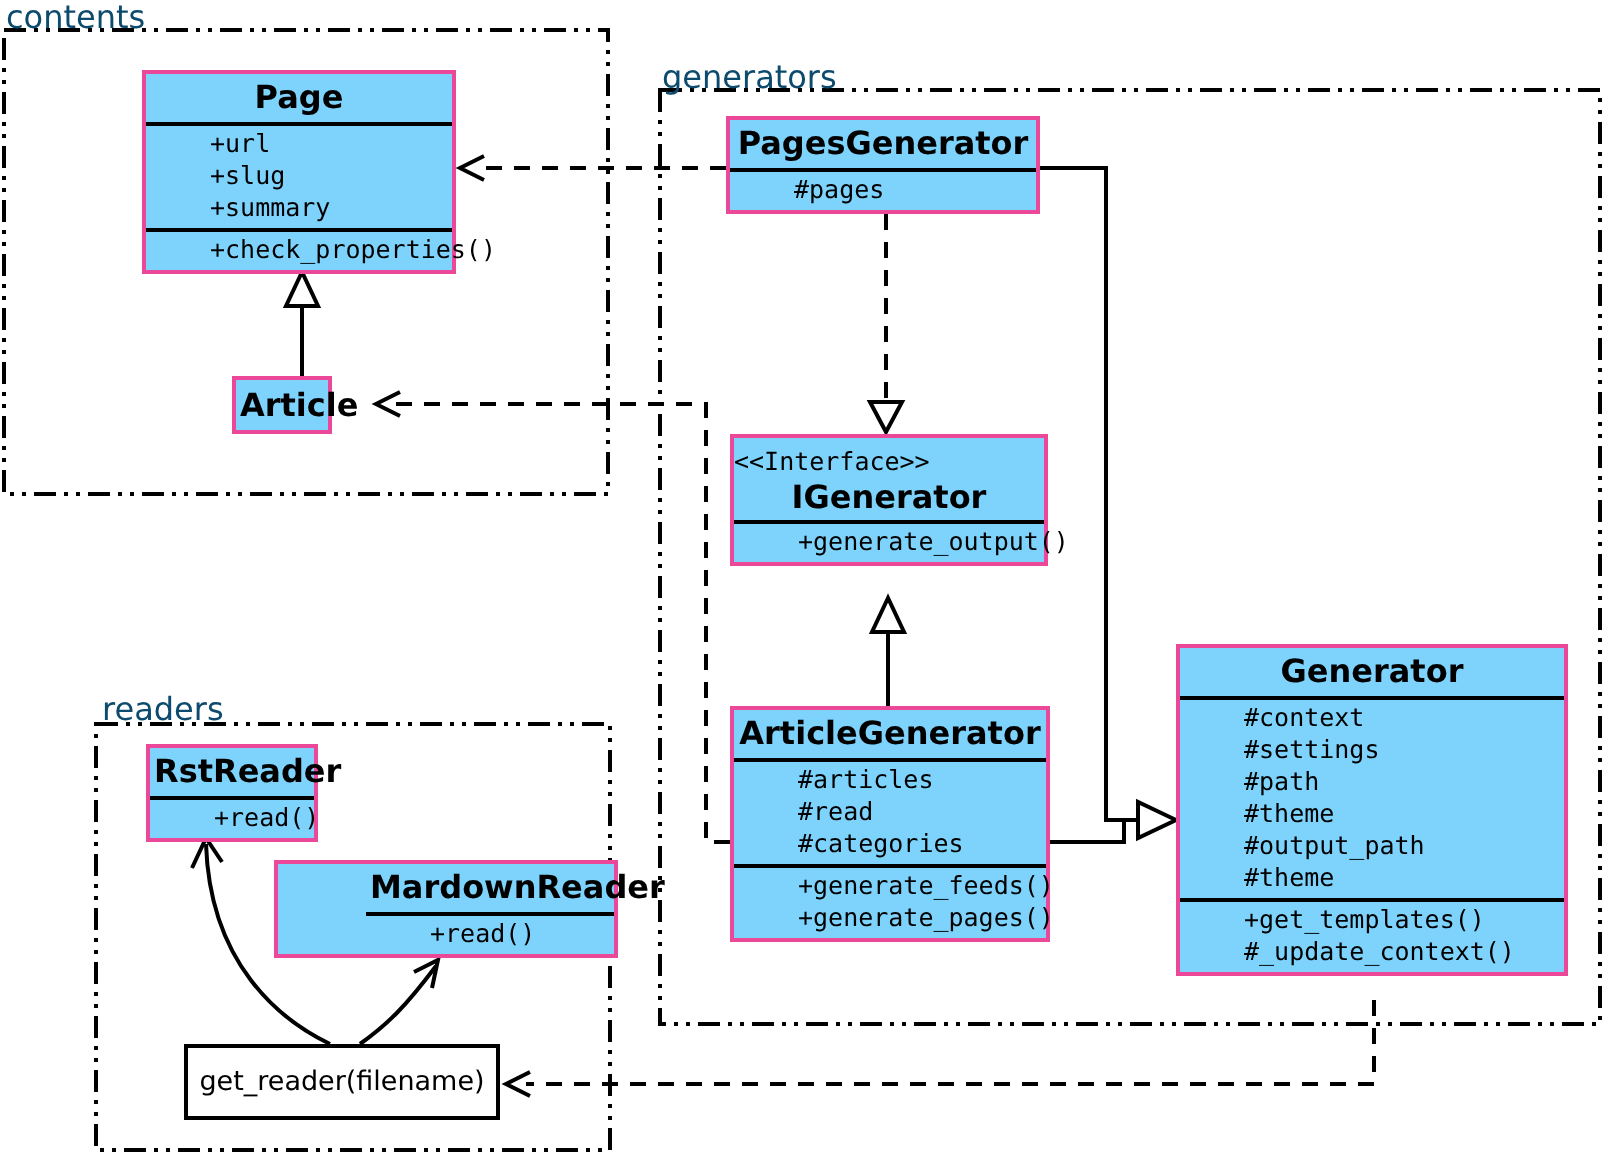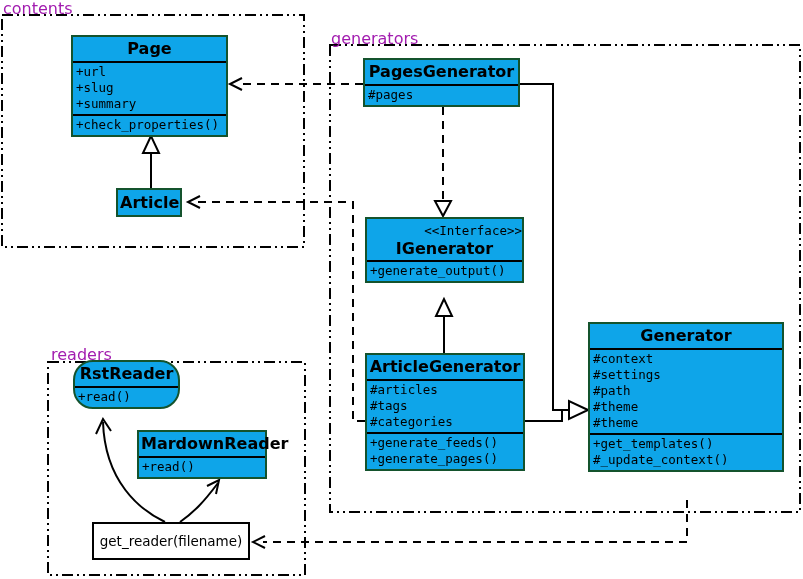--- a/index.html
+++ b/index.html
@@ -1,29 +1,29 @@
 <!DOCTYPE html>
 <html><head>
 <meta charset="utf-8">
 <style>
   html,body{margin:0;padding:0;background:#fff;}
   #canvas{position:relative;width:803px;height:579px;background:#ffffff;overflow:hidden;
           font-family:"DejaVu Sans",sans-serif;color:#000;}
   #connector-layer{position:absolute;left:0;top:0;width:803px;height:579px;}
-  .pkg-label{position:absolute;font:16px "DejaVu Sans",sans-serif;color:#a21caf;white-space:nowrap;}
-  .uml-class{position:absolute;background:#0ea5e9;border:2px solid #14532d;box-sizing:border-box;}
+  .pkg-label{position:absolute;font:16px "DejaVu Sans",sans-serif;color:#0c4a6e;white-space:nowrap;}
+  .uml-class{position:absolute;background:#7dd3fc;border:2px solid #ec4899;box-sizing:border-box;}
   .uml-title{font-family:"DejaVu Sans",sans-serif;font-weight:bold;font-size:16px;
              text-align:center;line-height:24px;padding:0 2px;white-space:nowrap;}
   .uml-title.solo{line-height:25px;}
-  .uml-stereotype{font:12.5px "DejaVu Sans Mono",monospace;text-align:right;
-                  line-height:15px;padding-top:4px;white-space:nowrap;margin-left:44px;}
+  .uml-stereotype{font:12.5px "DejaVu Sans Mono",monospace;text-align:left;
+                  line-height:15px;padding-top:4px;white-space:nowrap;}
   .uml-title.under-stereo{line-height:22px;}
   .uml-section{border-top:2px solid #000;padding:1px 0 2px 0;}
   .uml-member{font:12.5px "DejaVu Sans Mono",monospace;line-height:16px;
-              padding:0 3px;white-space:pre;}
+              padding:0 3px;white-space:pre;margin-left:29px;}
   .plain-box{position:absolute;background:#fff;border:2px solid #000;box-sizing:border-box;
              display:flex;align-items:center;justify-content:center;
              font:13.5px "DejaVu Sans",sans-serif;white-space:nowrap;}
   .ln{stroke:#000;stroke-width:2;fill:none;}
   .ln-dash{stroke:#000;stroke-width:2;fill:none;stroke-dasharray:8 6;}
   .pkg{stroke:#000;stroke-width:2;fill:none;stroke-dasharray:11 4 2 4 2 4;}
   .tri{fill:#fff;stroke:#000;stroke-width:2;stroke-linejoin:miter;}
 </style>
 </head>
 <body>
@@ -92,21 +92,21 @@
     <div class="uml-section">
       <div class="uml-member">+url</div>
       <div class="uml-member">+slug</div>
       <div class="uml-member">+summary</div>
     </div>
     <div class="uml-section">
       <div class="uml-member">+check_properties()</div>
     </div>
   </div>
 
-  <div class="uml-class" style="left:116px;top:188px;width:66px;">
+  <div class="uml-class" style="left:116px;top:188px;width:50px;">
     <div class="uml-title solo">Article</div>
   </div>
 
   <div class="uml-class" style="left:363px;top:58px;width:157px;">
     <div class="uml-title">PagesGenerator</div>
     <div class="uml-section">
       <div class="uml-member">#pages</div>
     </div>
   </div>
 
@@ -115,52 +115,53 @@
     <div class="uml-title under-stereo">IGenerator</div>
     <div class="uml-section">
       <div class="uml-member">+generate_output()</div>
     </div>
   </div>
 
   <div class="uml-class" style="left:365px;top:353px;width:160px;">
     <div class="uml-title">ArticleGenerator</div>
     <div class="uml-section">
       <div class="uml-member">#articles</div>
-      <div class="uml-member">#tags</div>
+      <div class="uml-member">#read</div>
       <div class="uml-member">#categories</div>
     </div>
     <div class="uml-section">
       <div class="uml-member">+generate_feeds()</div>
       <div class="uml-member">+generate_pages()</div>
     </div>
   </div>
 
   <div class="uml-class" style="left:588px;top:322px;width:196px;">
     <div class="uml-title">Generator</div>
     <div class="uml-section">
       <div class="uml-member">#context</div>
       <div class="uml-member">#settings</div>
       <div class="uml-member">#path</div>
       <div class="uml-member">#theme</div>
+      <div class="uml-member">#output_path</div>
       <div class="uml-member">#theme</div>
     </div>
     <div class="uml-section">
       <div class="uml-member">+get_templates()</div>
       <div class="uml-member">#_update_context()</div>
     </div>
   </div>
 
-  <div class="uml-class" style="left:73px;top:360px;width:107px;border-radius:20px;">
+  <div class="uml-class" style="left:73px;top:372px;width:86px;">
     <div class="uml-title">RstReader</div>
     <div class="uml-section">
       <div class="uml-member">+read()</div>
     </div>
   </div>
 
-  <div class="uml-class" style="left:137px;top:430px;width:130px;">
+  <div class="uml-class" style="left:137px;top:430px;width:172px;padding-left:44px;">
     <div class="uml-title">MardownReader</div>
     <div class="uml-section">
       <div class="uml-member">+read()</div>
     </div>
   </div>
 
   <div class="plain-box" style="left:92px;top:522px;width:158px;height:38px;">
     <span>get_reader(filename)</span>
   </div>
 

